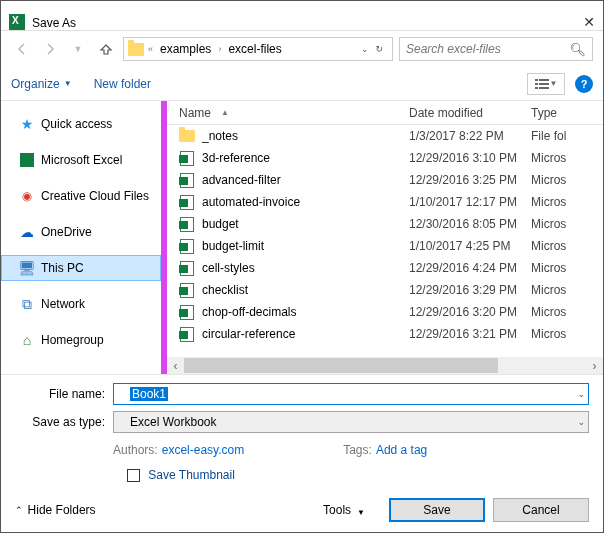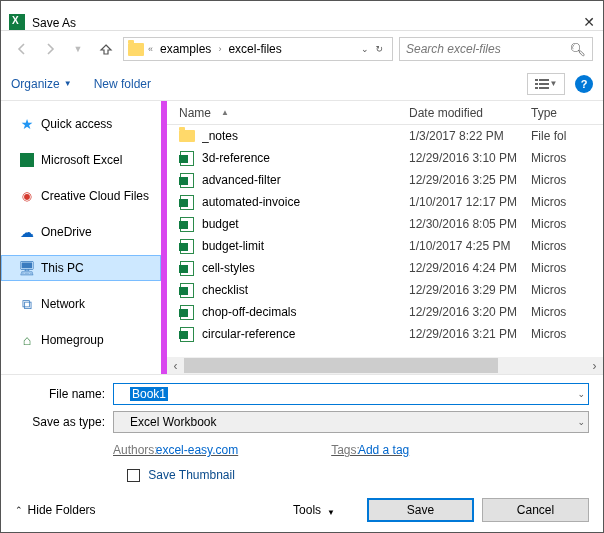--- a/index.html
+++ b/index.html
@@ -99,33 +99,33 @@
   .hscroll .arrow{ width:17px; text-align:center; color:#666; cursor:pointer;}
   .hscroll .track{ flex:1; height:15px; background:#f0f0f0; position:relative;}
   .hscroll .thumb{ position:absolute; left:0; top:0; height:15px; width:78%; background:#cdcdcd;}
   
   .bottom { border-top:1px solid #e6e6e6; padding:8px 14px 10px 14px;}
   .formrow { display:flex; align-items:center; margin-bottom:6px;}
   .formrow .lbl{ width:98px; text-align:right; padding-right:8px; color:#000;}
   .formrow .field{ flex:1; height:22px; border:1px solid #a6a6a6; display:flex; align-items:center; padding:0 16px; position:relative; background:#fff;}
   .formrow .field .dd{ position:absolute; right:3px; font-size:9px; color:#555; cursor:pointer;}
   .filename-sel{ background:#0078d7; color:#fff; padding:0 2px;}
-  .metarow { display:flex; padding:4px 0 0 98px; color:#555;text-decoration:underline;}
+  .metarow { display:flex; padding:4px 0 0 98px; gap:6px; color:#555;}
   .metarow .link{ color:#0066cc; cursor:pointer;}
   .metarow .mlabel{ color:#777; margin-right:-2px;}
   .metarow .taglbl{ margin-left:93px;}
   .thumbrow{ padding:10px 0 4px 112px;}
   .chk{ width:13px; height:13px; border:1px solid #333; display:inline-block; vertical-align:middle; margin-right:5px; cursor:pointer;}
   .thumbrow .txt{ color:#0a4b8c; vertical-align:middle; cursor:pointer;}
   .footer{ display:flex; align-items:center; padding-top:12px;}
   .footer .hidefolders{ display:flex; align-items:center; gap:5px; cursor:pointer;}
   .footer .hidefolders .caret{ font-size:9px;}
   .footer .spacer{ flex:1;}
-  .footer .tools{ margin-right:24px; cursor:pointer; display:flex; align-items:flex-end; gap:6px;}
-  .btn { width:107px; height:24px; border:1px solid #adadad; background:#e1e1e1; cursor:pointer; display:flex; align-items:center; justify-content:center; margin-left:8px;}
+  .footer .tools{ margin-right:16px; cursor:pointer; display:flex; align-items:flex-end; gap:6px;}
+  .btn { width:96px; height:24px; border:1px solid #adadad; background:#e1e1e1; cursor:pointer; display:flex; align-items:center; justify-content:center; margin-left:8px;}
   .btn.primary{ border:2px solid #0078d7; background:#e1e1e1; height:24px;}
 </style>
 </head>
 <body>
 
 <div class="titlebar">
   <span class="appicon"></span>
   <span class="title">Save As</span>
   <span class="close">✕</span>
 </div>

